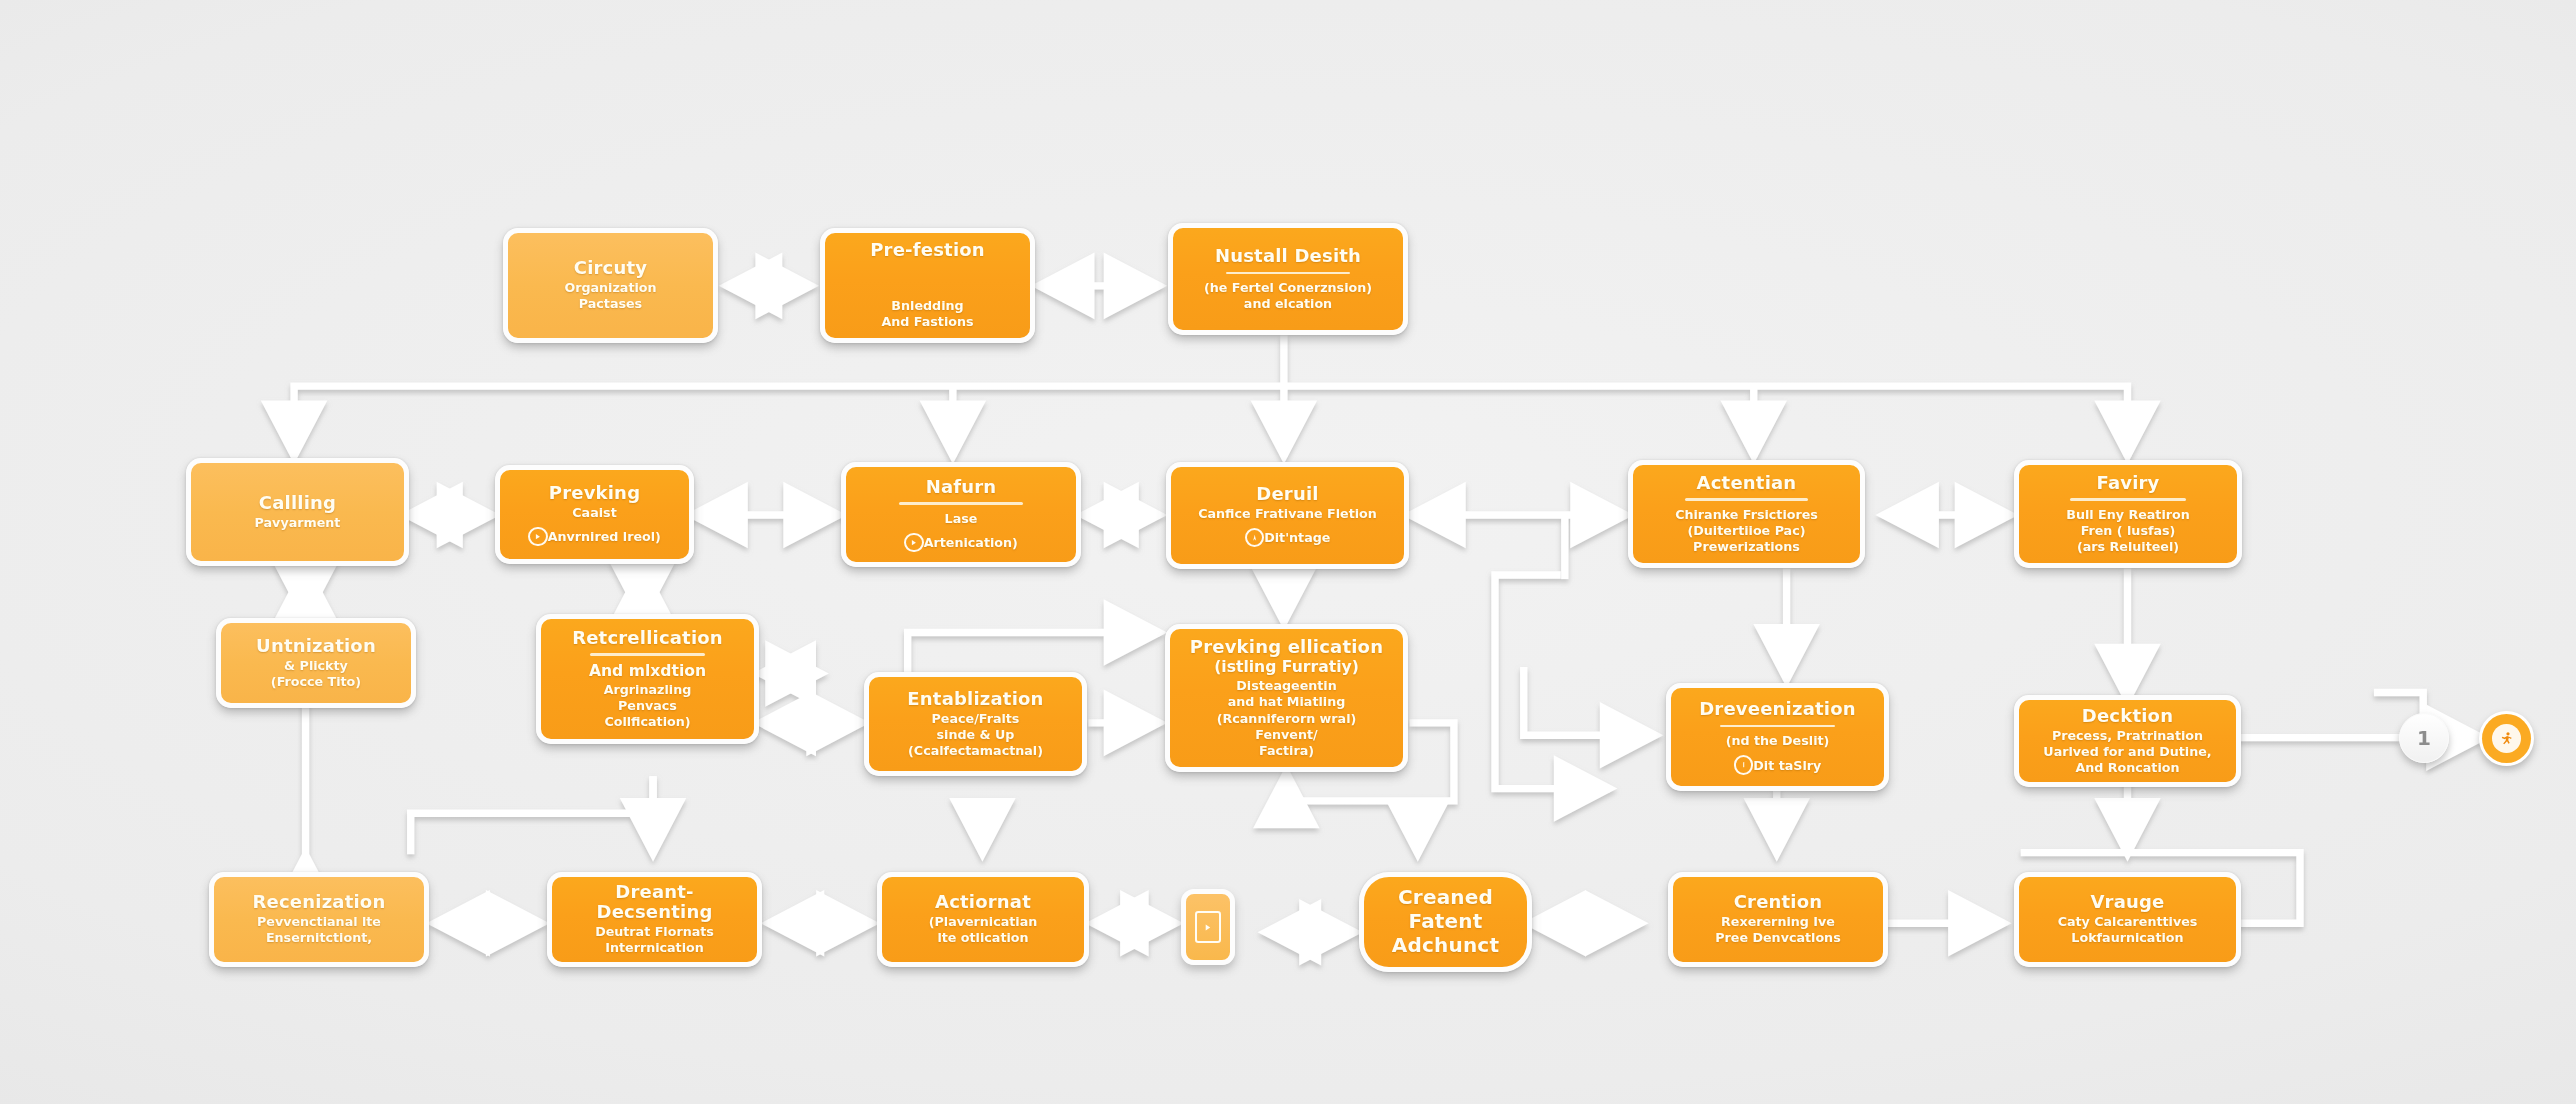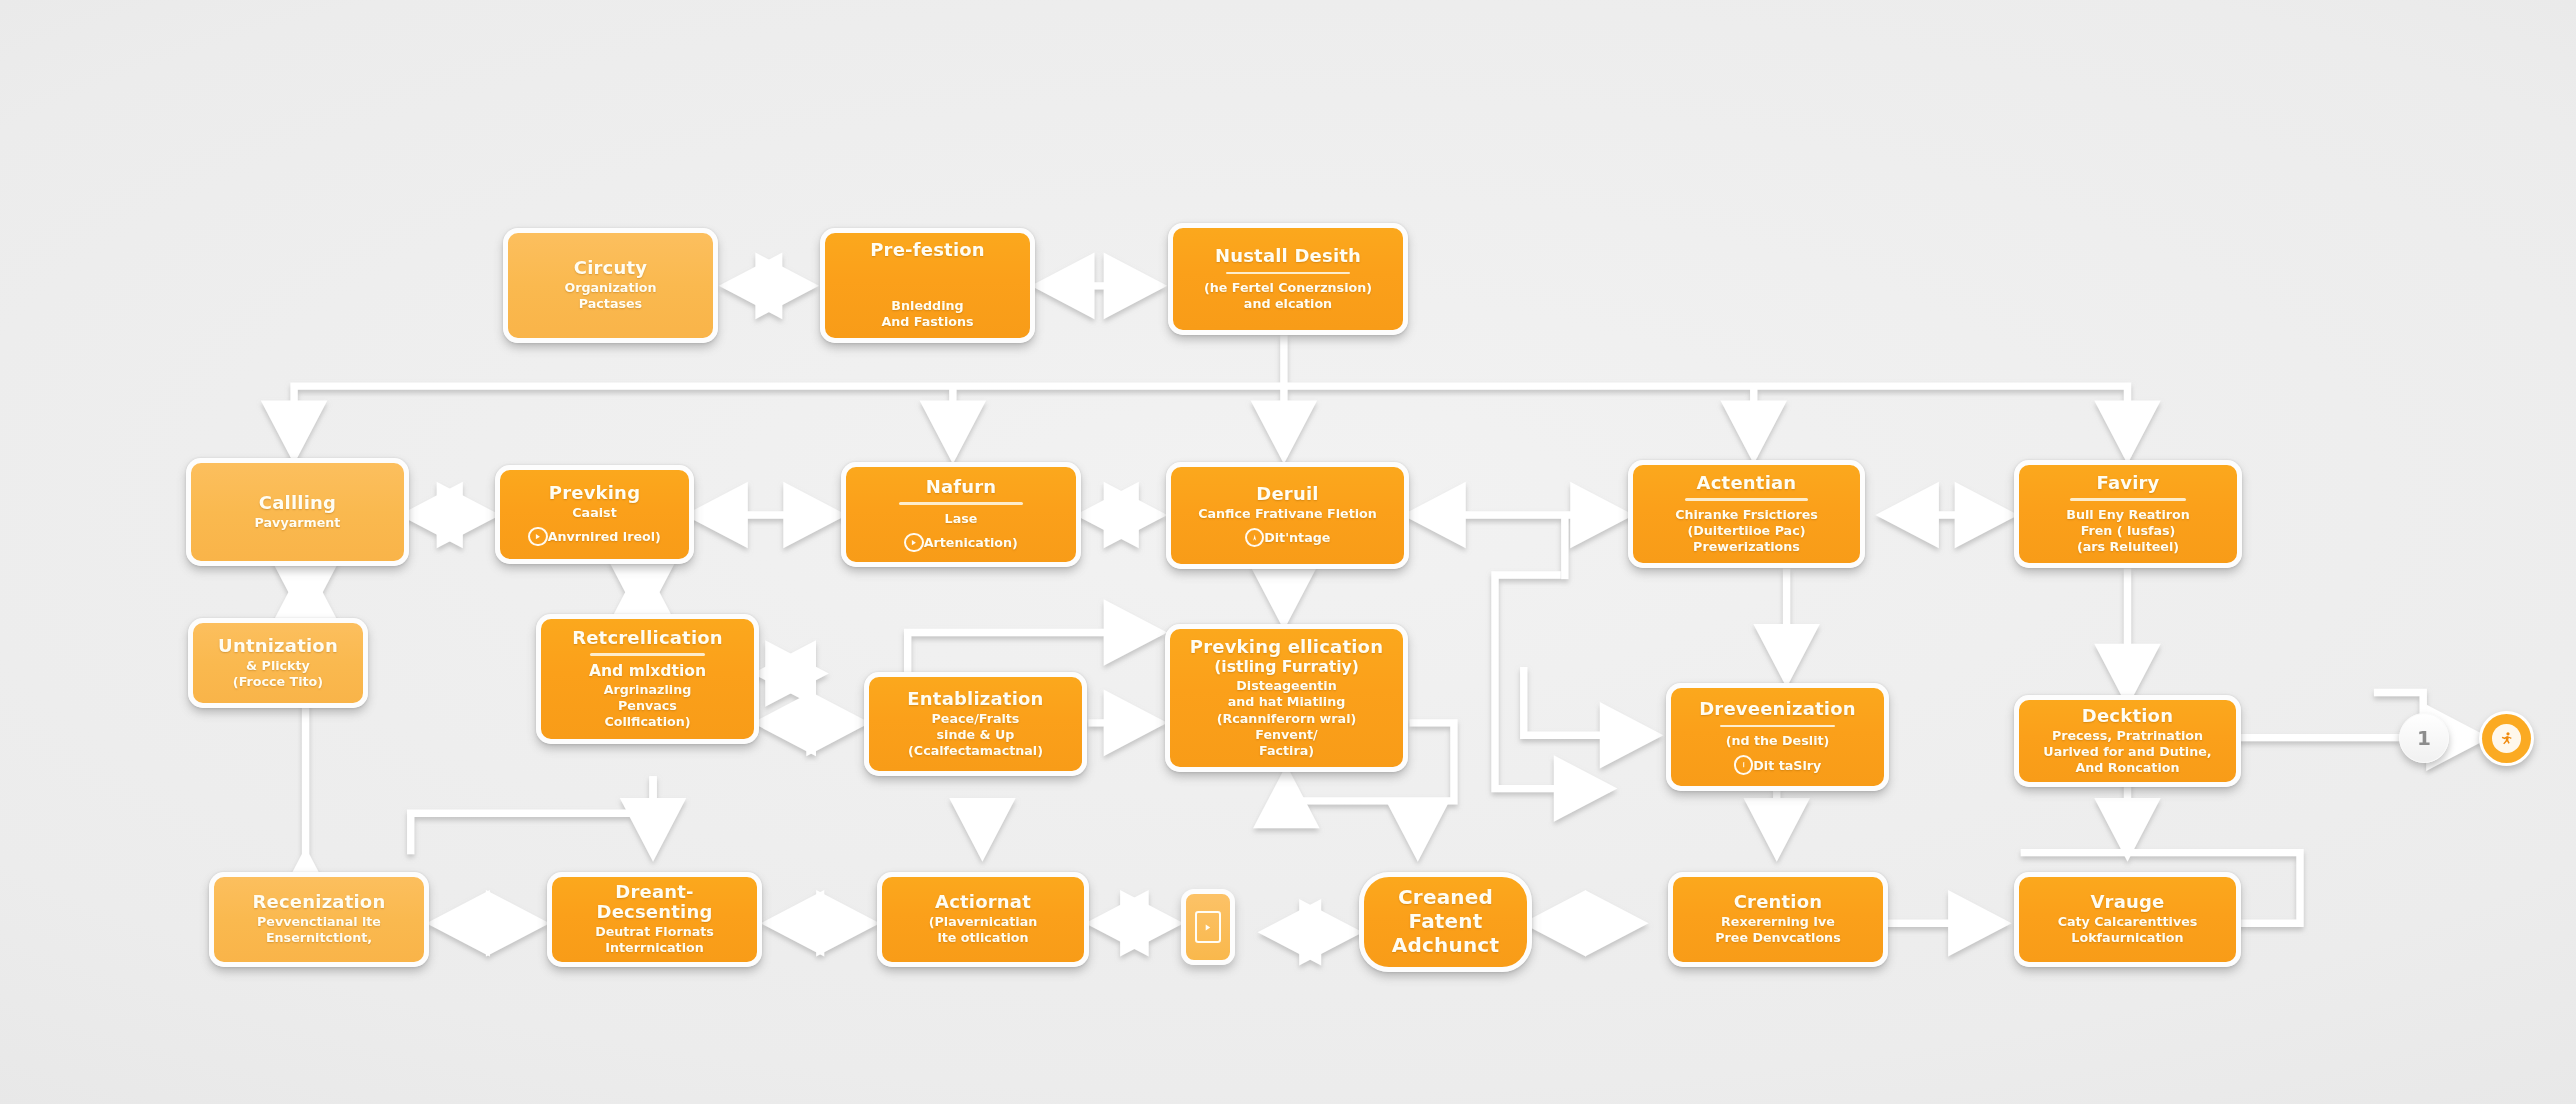--- a/index.html
+++ b/index.html
@@ -270,21 +270,21 @@
   <div class="node" style="left:2014px;top:460px;width:228px;height:108px;">
     <div class="ttl">Faviry</div>
     <div class="rule"></div>
     <div class="sub">
       <span class="ln">Bull Eny Reatiron</span>
       <span class="ln">Fren ( lusfas)</span>
       <span class="ln">(ars Reluiteel)</span>
     </div>
   </div>
 
-  <div class="node light" style="left:188px;top:618px;width:180px;height:90px;">
+  <div class="node light" style="left:216px;top:618px;width:200px;height:90px;">
     <div class="ttl">Untnization</div>
     <div class="sub">
       <span class="ln">&amp; Plickty</span>
       <span class="ln">(Frocce Tito)</span>
     </div>
   </div>
 
   <div class="node" style="left:536px;top:614px;width:223px;height:130px;">
     <div class="ttl">Retcrellication</div>
     <div class="rule"></div>

